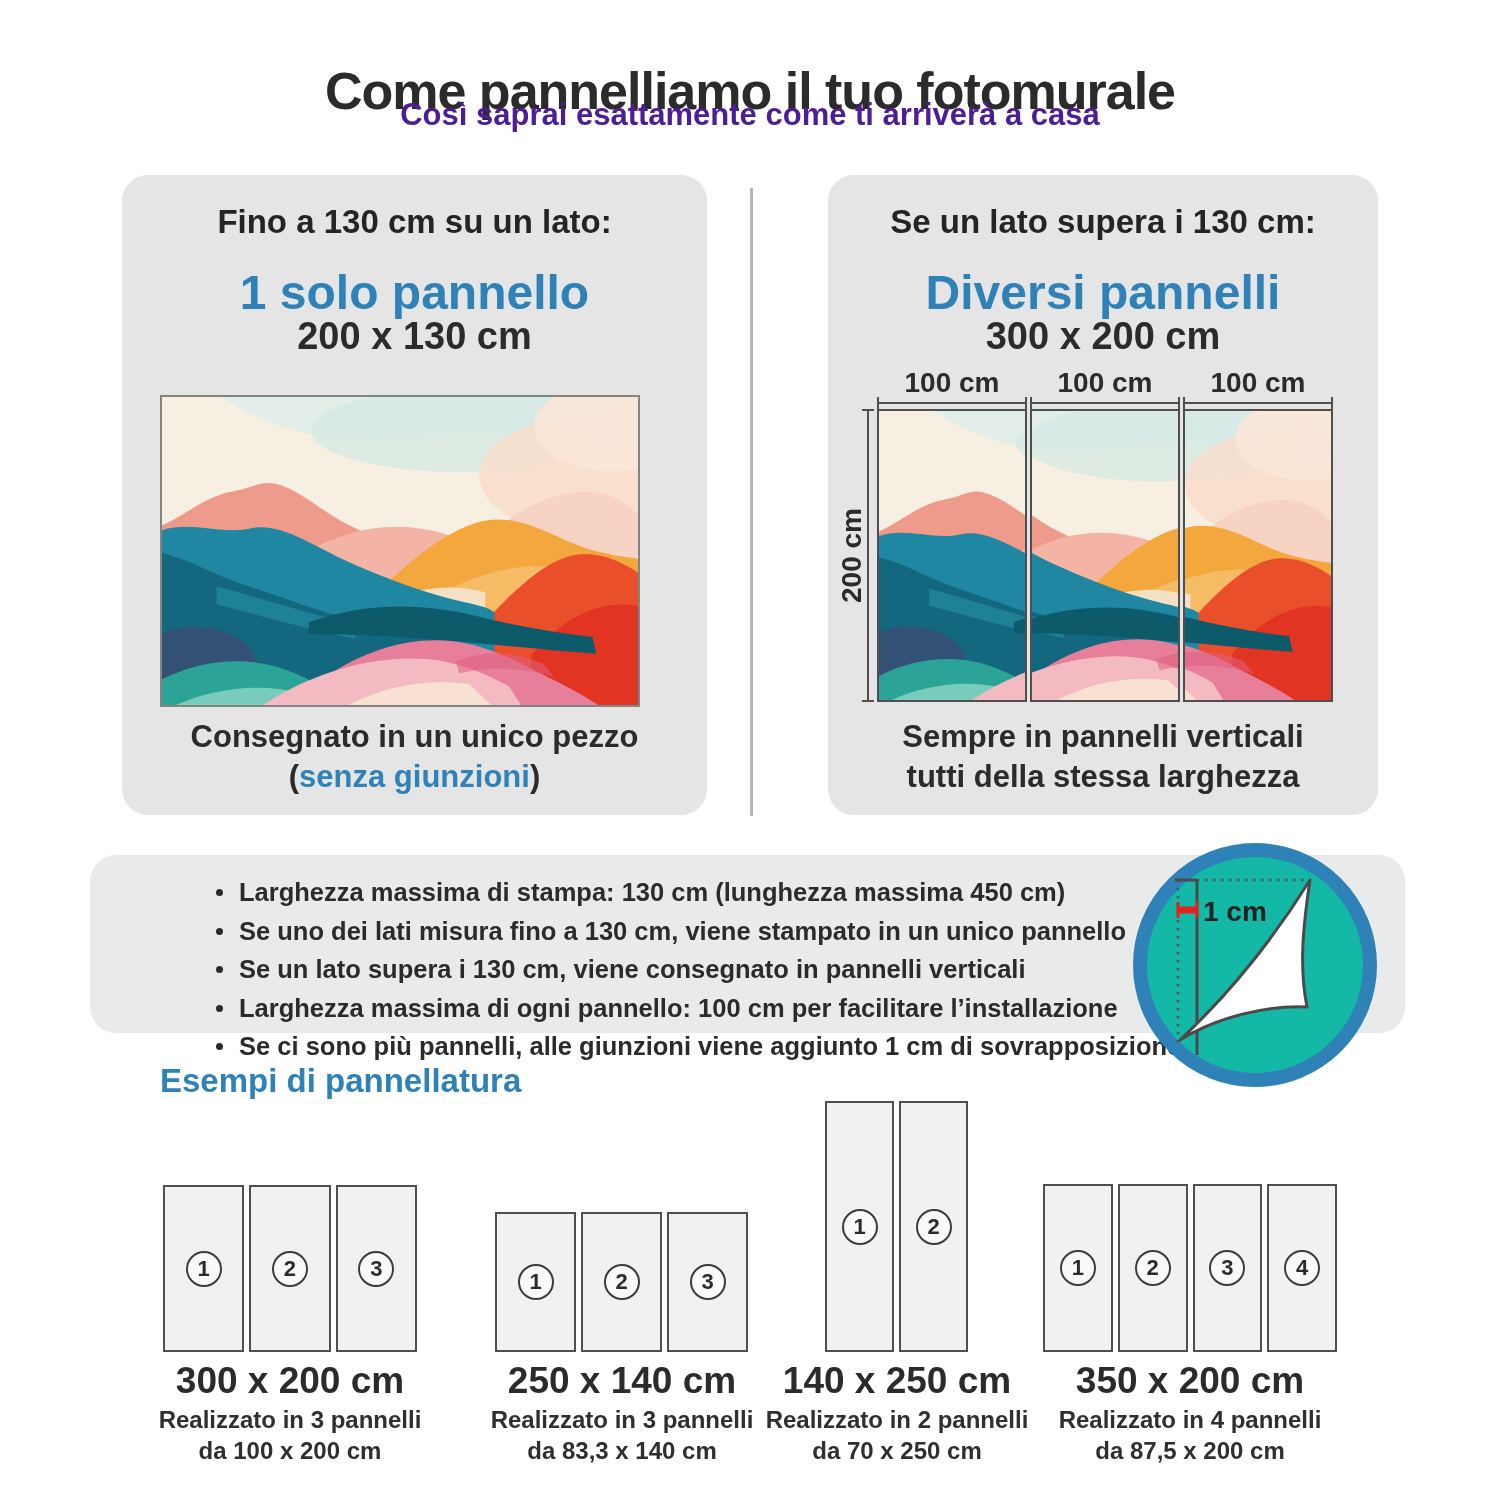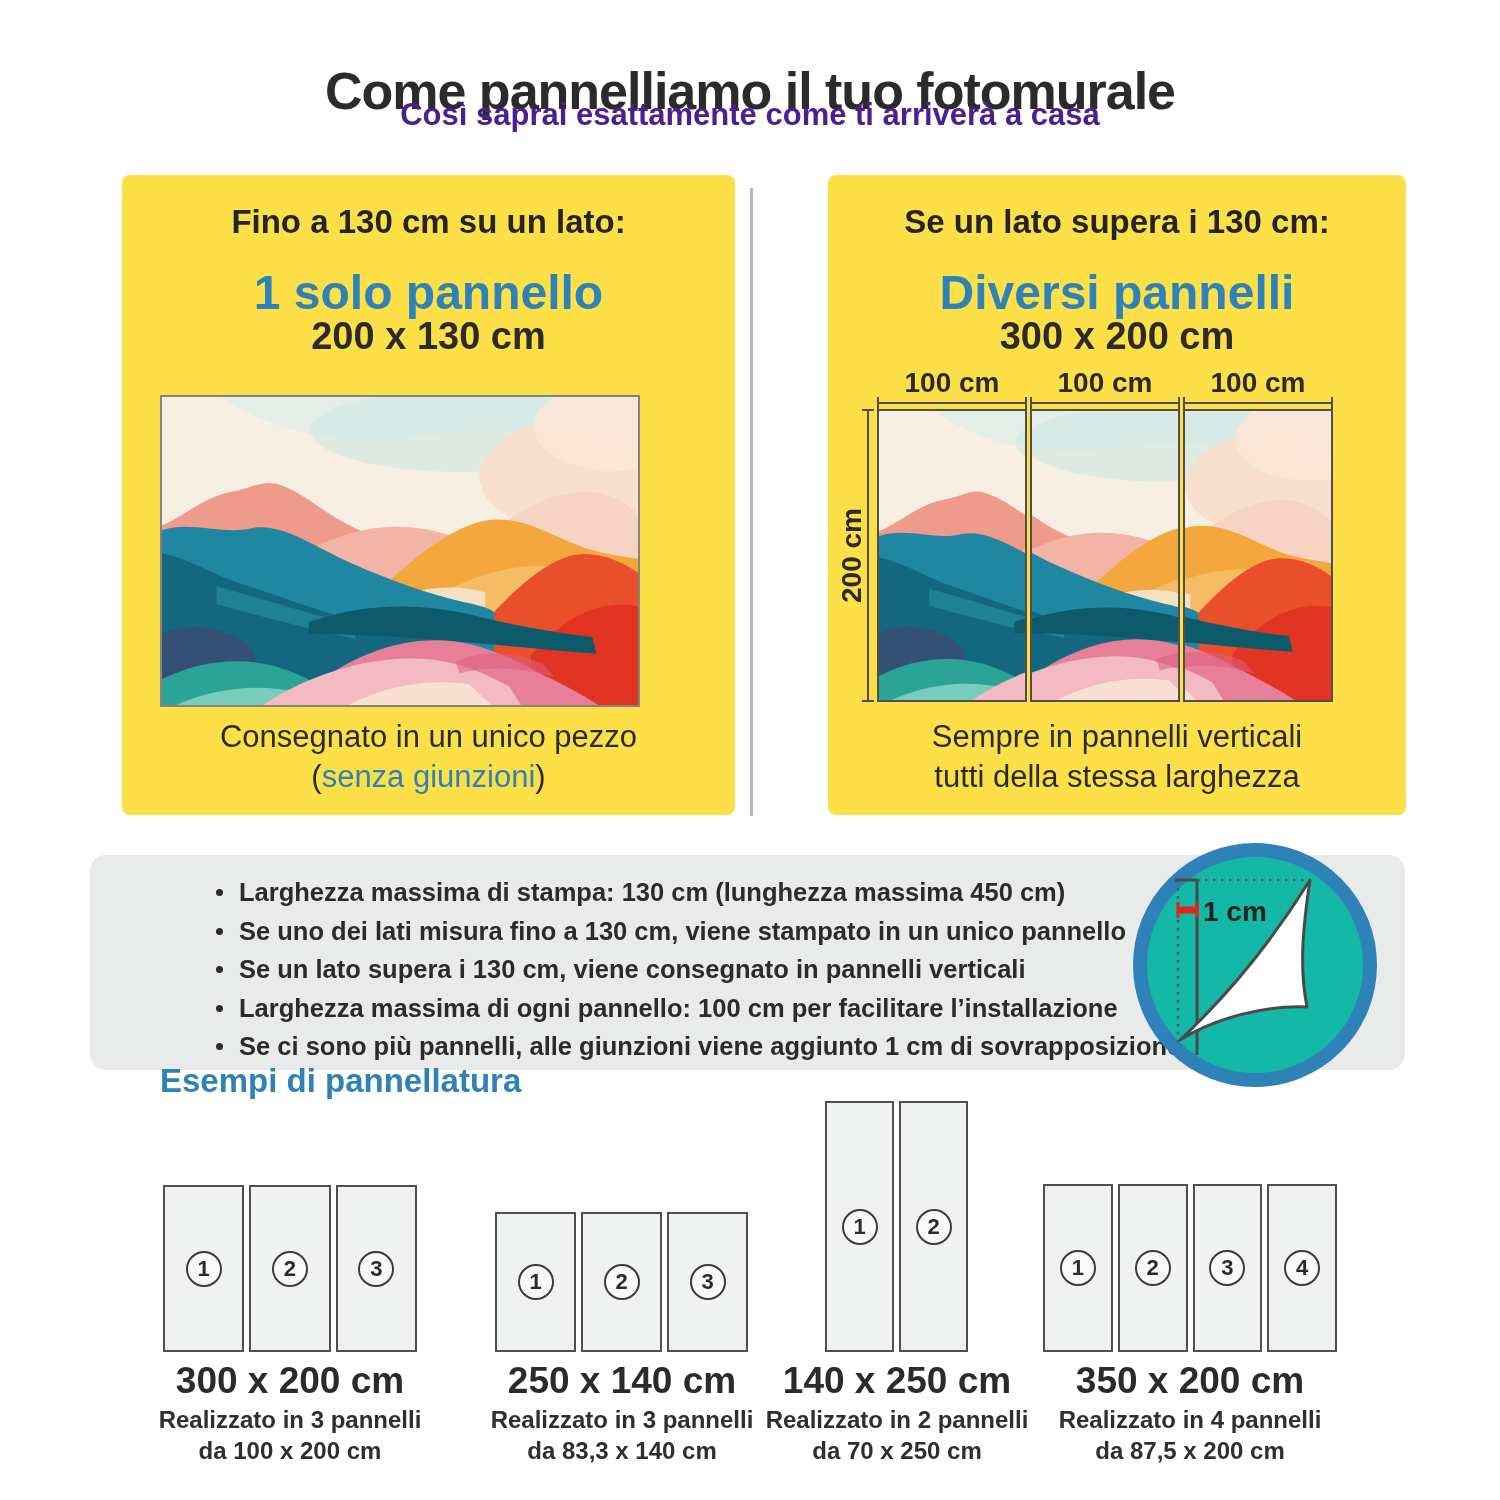--- a/index.html
+++ b/index.html
@@ -4,46 +4,46 @@
 <style>
   html,body{margin:0;padding:0;background:#fff;}
   .page{
     position:relative;width:1500px;height:1500px;overflow:hidden;background:#fff;
     font-family:"Liberation Sans",sans-serif;color:#2d2d2d;
   }
   .abs{position:absolute;}
   .title{top:26px;left:0;width:1500px;text-align:center;font-size:52px;font-weight:bold;letter-spacing:-1px;color:#2b2b2b;}
   .subtitle{top:97px;left:0;width:1500px;text-align:center;font-size:31px;font-weight:bold;color:#4c1d95;}
 
-  .card{background:#fde047;border-radius:8px;padding-left:28px;}
+  .card{background:#e5e5e5;border-radius:26px;}
   .card-left{left:122px;top:175px;width:585px;height:640px;}
   .card-right{left:828px;top:175px;width:550px;height:640px;}
   .divider{left:750px;top:188px;width:3px;height:628px;background:#b3b6b6;}
 
   .card-h1{top:28px;left:0;width:100%;text-align:center;font-size:33px;font-weight:bold;color:#242424;}
   .card-h2{top:70px;left:0;width:100%;text-align:center;font-size:48px;font-weight:bold;color:#2e82b8;margin-top:20px;}
   .card-h3{top:140px;left:0;width:100%;text-align:center;font-size:38px;font-weight:bold;color:#2b2b2b;}
-  .card-foot{top:542px;left:0;width:100%;text-align:center;font-size:31px;font-weight:normal;line-height:40px;color:#2b2b2b;}
+  .card-foot{top:542px;left:0;width:100%;text-align:center;font-size:31px;font-weight:bold;line-height:40px;color:#2b2b2b;}
   .blue{color:#2e82b8;}
 
   .mural-single{left:38px;top:220px;width:480px;height:312px;border:2px solid #848484;box-sizing:border-box;background:#fff;}
   .mural-single svg{display:block;width:100%;height:100%;}
 
   .wlabel{top:192px;width:150px;text-align:center;font-size:28px;font-weight:bold;color:#2b2b2b;}
   .hmeasure{top:222px;width:150px;height:12px;box-sizing:border-box;border-left:2px solid #4f4f4f;border-right:2px solid #4f4f4f;}
   .hmeasure::before{content:"";position:absolute;left:0;right:0;top:5px;border-top:2px solid #4f4f4f;}
   .vmeasure{left:34px;top:234px;width:12px;height:293px;box-sizing:border-box;border-top:2px solid #4f4f4f;border-bottom:2px solid #4f4f4f;}
   .vmeasure::before{content:"";position:absolute;top:0;bottom:0;left:5px;border-left:2px solid #4f4f4f;}
   .vlabel{left:6px;top:234px;width:36px;height:293px;display:flex;align-items:center;justify-content:center;
     writing-mode:vertical-rl;transform:rotate(180deg);font-size:28px;font-weight:bold;color:#2b2b2b;}
   .slice{top:234px;width:150px;height:293px;border:2px solid #4f4f4f;box-sizing:border-box;background:#fff;}
   .slice svg{display:block;width:100%;height:100%;}
   .s1{left:49px;} .s2{left:202px;} .s3{left:355px;}
 
-  .notes{left:90px;top:855px;width:1315px;height:215px;background:#e9ebeb;border-radius:16px;}
+  .notes{left:90px;top:855px;width:1315px;height:178px;background:#e9ebeb;border-radius:26px;}
   .notes ul{position:absolute;left:122px;top:23px;margin:0;padding:0;list-style:none;width:1040px;}
   .notes li{position:relative;padding-left:27px;font-size:25.5px;font-weight:bold;line-height:28px;margin-bottom:10.5px;color:#2b2b2b;white-space:nowrap;}
   .notes li::before{content:"";position:absolute;left:4px;top:11px;width:7px;height:7px;border-radius:50%;background:#2b2b2b;}
 
   .overlap-circle{left:1133px;top:843px;width:244px;height:244px;border-radius:50%;
     background:#14b8a6;border:14px solid #2e82b8;box-sizing:border-box;}
   .overlap-circle svg{display:block;width:216px;height:216px;}
   .svg-label{font-family:"Liberation Sans",sans-serif;font-size:28px;font-weight:bold;fill:#222;}
 
   .examples-heading{left:160px;top:1035px;font-size:33px;font-weight:bold;color:#2e82b8;}

